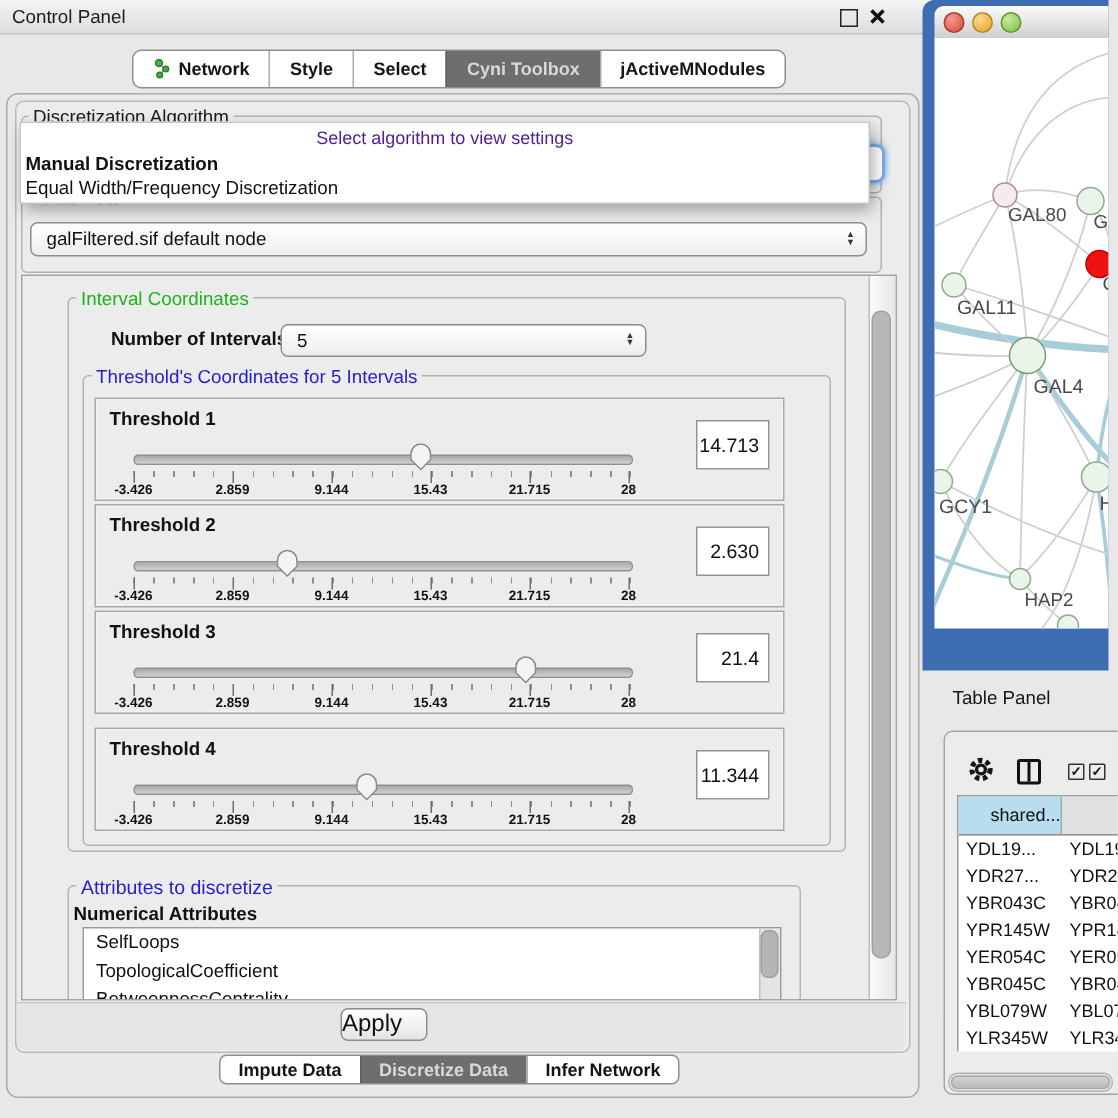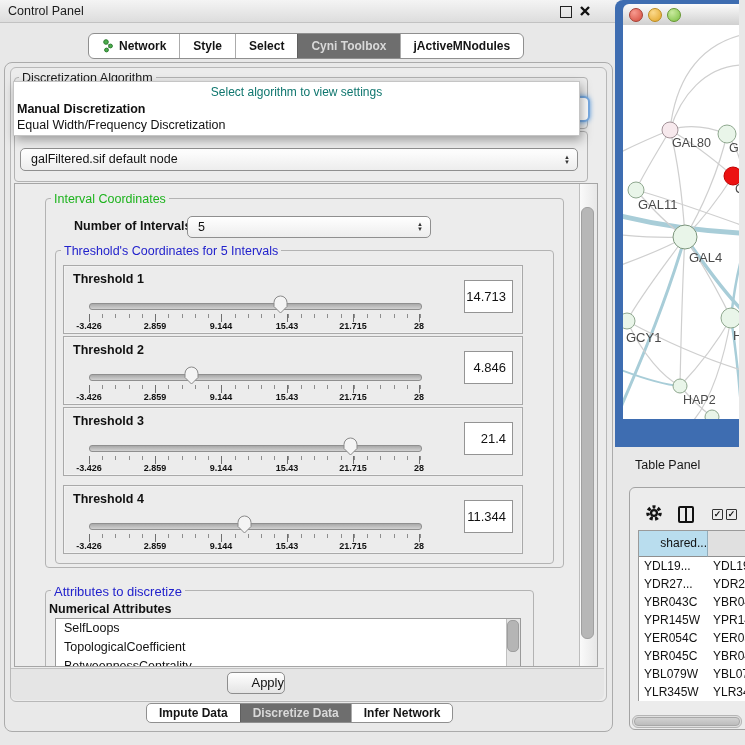--- a/index.html
+++ b/index.html
@@ -23,21 +23,21 @@
   #outer-panel{position:absolute;left:4px;top:62px;width:607px;height:668px;background:#e9e9e9;border:1px solid #ababab;border-radius:8px}
   #inner-panel{position:absolute;left:10px;top:67px;width:595px;height:633px;background:#ececec;border:1px solid #b8b8b8;border-radius:6px}
   .groupbox{position:absolute;border:1px solid #b3b3b3;border-radius:4px}
   .grouplbl{position:absolute;background:#ececec;padding:0 3px;font-size:12.5px;white-space:nowrap}
   #alg-group{left:14px;top:77px;width:572px;height:50px}
   #alg-lbl{left:19px;top:71px;color:#1a1a1a;z-index:1}
   #combo-frag{position:absolute;left:566px;top:96px;width:20px;height:22px;background:#fff;
     border:2px solid #79abe2;border-radius:6px;box-shadow:0 0 5px #569be0;z-index:2}
   #popup{position:absolute;left:13px;top:81px;width:565px;height:53px;background:#fff;
     border:1px solid #c5c5c5;box-shadow:2px 4px 10px rgba(0,0,0,.35);z-index:10}
-  #popup .hint{text-align:center;color:#0f766e;font-size:12px;height:19px;line-height:20px}
+  #popup .hint{text-align:center;color:#4c1d95;font-size:12px;height:19px;line-height:20px}
   #popup .item{font-size:12.5px;height:16px;line-height:16px;padding-left:3px}
   #popup .item.bold{font-weight:bold}
   #td-group{left:14px;top:131px;width:572px;height:49px}
   #td-lbl{left:19px;top:125px}
   .combo{position:absolute;background:linear-gradient(#ffffff,#ededed);border:1px solid #8f8f8f;border-radius:5px;
     font-size:12.5px;padding-left:10px}
   .arrows{position:absolute;right:7px;top:50%;transform:translateY(-50%);display:flex;flex-direction:column;
     font-size:6px;line-height:5px;color:#333;text-align:center}
   #table-combo{left:20px;top:148px;width:546px;height:21px;line-height:21px}
   #scrollpane{position:absolute;left:14px;top:183px;width:582px;height:482px;border:1px solid #a5a5a5;background:#ececec;overflow:hidden}
@@ -61,21 +61,21 @@
     font-size:13px;line-height:31px;text-align:right;padding-right:6px}
   #attr-group{left:30px;top:406px;width:487px;height:90px}
   #attr-lbl{left:36px;top:400px;color:#2222cc;font-size:13px}
   #num-attr{position:absolute;left:34px;top:418px;font-weight:bold;font-size:12.5px}
   #attr-list{position:absolute;left:40px;top:434px;width:464px;height:48px;background:#fff;border:1px solid #9a9a9a;overflow:hidden}
   #attr-list .item{padding-left:8px;font-size:12.5px;line-height:19px;white-space:nowrap}
   #attr-scroll{position:absolute;right:0;top:0;width:13px;height:100%;background:#e4e4e4;border-left:1px solid #c0c0c0}
   #attr-thumb{position:absolute;right:1px;top:1px;width:10px;height:30px;background:#b5b5b5;border:1px solid #9e9e9e;border-radius:5px}
   #apply-strip{position:absolute;left:11px;top:668px;width:593px;height:31px;background:#e5e5e5;border-top:1px solid #c2c2c2;border-radius:0 0 6px 6px}
   #apply-btn{position:absolute;left:227px;top:672px;width:56px;height:20px;background:linear-gradient(#ffffff,#e4e4e4);
-    border:1px solid #8d8d8d;border-radius:5px;font-size:13px;text-align:right;line-height:19px}
+    border:1px solid #8d8d8d;border-radius:5px;font-size:16px;text-align:left;line-height:19px}
   
   #net-window{position:absolute;left:615px;top:0;width:124px;height:447px;background:#3e6db1;border-radius:8px 0 0 0}
   #net-titlebar{position:absolute;left:8px;top:4px;width:116px;height:21px;background:linear-gradient(#fbfbfb,#d0d0d0);border-radius:6px 0 0 0}
   .light{position:absolute;top:4px;width:12px;height:12px;border-radius:50%}
   #net-content{position:absolute;left:8px;top:25px;width:116px;height:394px;background:#fff;overflow:hidden}
   #tp-title{position:absolute;left:635px;top:458px;font-size:12.5px;color:#161616}
   #tp-panel{position:absolute;left:629px;top:487px;width:120px;height:241px;background:#ececec;border:1px solid #a3a3a3;border-radius:6px}
   #tp-table{position:absolute;left:638px;top:530px;width:110px;height:170px;background:#fff;border:1px solid #9a9a9a;border-bottom:none;overflow:hidden}
   .hdr{position:absolute;top:0;height:25px;line-height:25px;font-size:12px;text-align:right;border-bottom:1px solid #8f8f8f;overflow:hidden}
   #hdr1{left:0;width:68px;background:#b9ddee;border-right:1px solid #93aebc}
@@ -208,21 +208,21 @@
         <i class="maj" style="left:289.0px"></i>
         <i class="maj" style="left:355.0px"></i>
         <div class="tick-labels">
           <span style="left:25.0px">-3.426</span>
           <span style="left:91.0px">2.859</span>
           <span style="left:157.0px">9.144</span>
           <span style="left:223.0px">15.43</span>
           <span style="left:289.0px">21.715</span>
           <span style="left:355.0px">28</span>
         </div>
-        <div class="val">4.846</div>
+        <div class="val">2.630</div>
       </div>
       <div class="thr" style="top: 223px;">
         <div class="thr-title">Threshold 3</div>
         <div class="track"></div>
         <div class="knob" style="left:279.0px"><svg width="15" height="19" viewBox="0 0 15 19">
             <path d="M7.5,1 A6.5,6.5 0 0 1 14,7.5 V11.5 L7.5,18 L1,11.5 V7.5 A6.5,6.5 0 0 1 7.5,1 Z" fill="#f4f4f4" stroke="#8a8a8a"></path>
           </svg></div>
         <div class="minor-ticks"></div>
         <i class="maj" style="left:25.0px"></i>
         <i class="maj" style="left:91.0px"></i>

